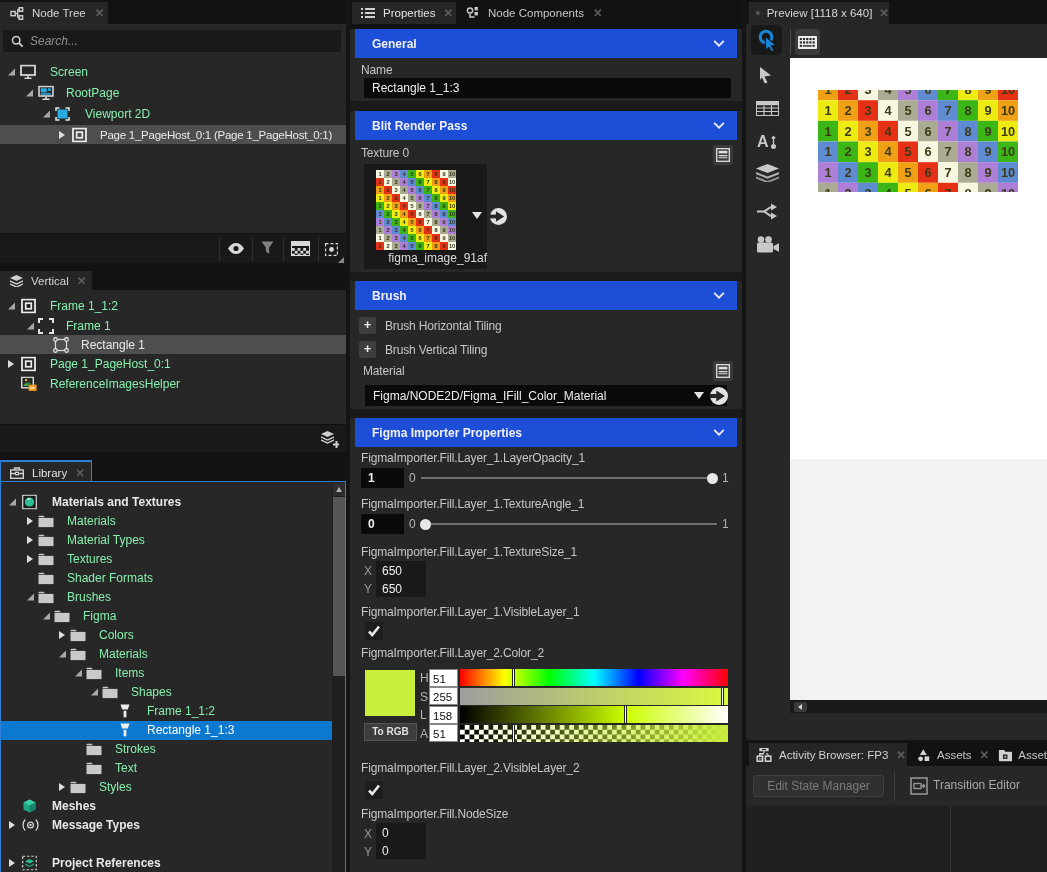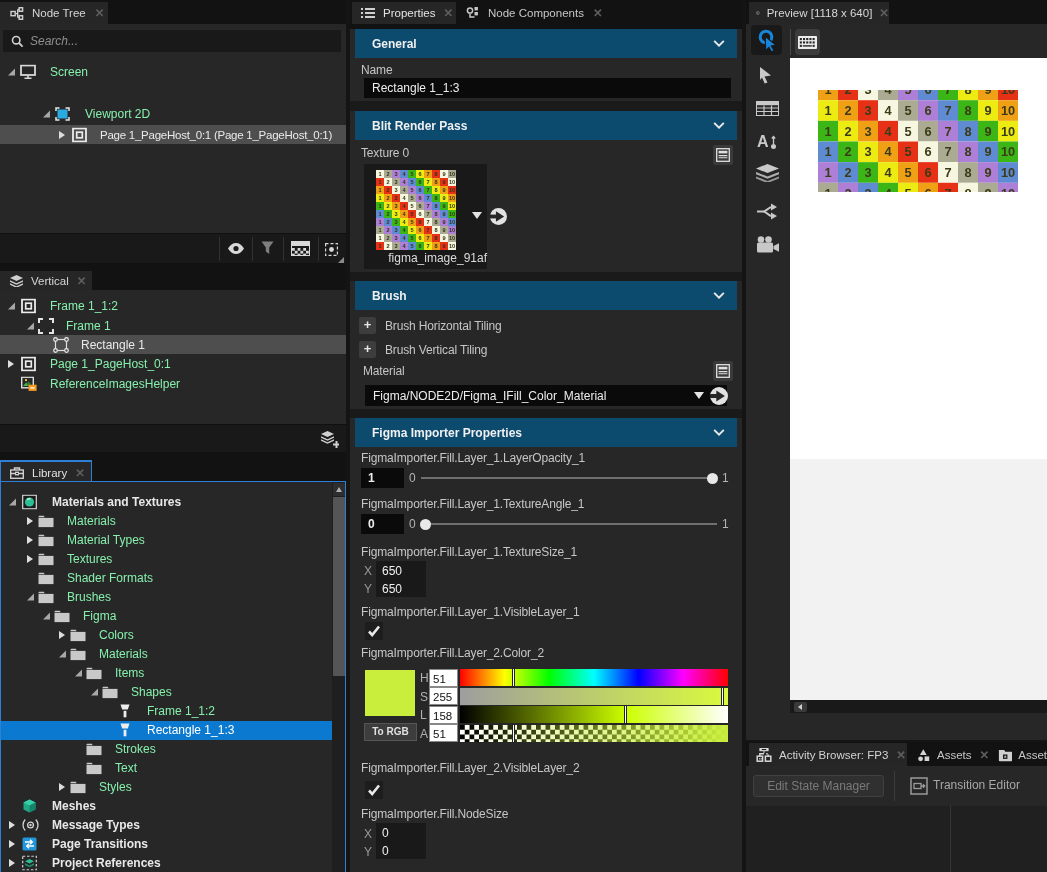--- a/index.html
+++ b/index.html
@@ -14,21 +14,21 @@
 .tabx{color:#5e5e5e;font-size:11px;font-weight:bold;}
 
 .tr{position:absolute;left:0;width:100%;height:19px;}
 .tr>*{position:absolute;top:50%;transform:translateY(-50%);}
 .tr span{white-space:nowrap;color:#86efac;}
 .sel{background:#4e4e4e;}
 .selb{background:#0b79d0;}
 .trie{width:0;height:0;border-left:7px solid transparent;border-bottom:7px solid #a8a8a8;}
 .tric{width:0;height:0;border-top:4.5px solid transparent;border-bottom:4.5px solid transparent;border-left:6px solid #dedede;}
 
-.hdr{position:absolute;left:355px;width:382px;height:29px;background:#0c4a6e;display:flex;align-items:center;}
+.hdr{position:absolute;left:355px;width:382px;height:29px;background:#1d4ed8;display:flex;align-items:center;}
 .hdr b{margin-left:17px;font-size:12px;color:#f0f0f0;}
 .chev{position:absolute;right:12px;top:11px;width:12px;height:7px;}
 .lbl{position:absolute;left:361px;color:#c6c6c6;white-space:nowrap;letter-spacing:-0.15px;}
 .inp{position:absolute;background:#0a0a0a;color:#ededed;display:flex;align-items:center;}
 .ibtn{position:absolute;width:20px;height:20px;background:#3a3a3a;border-radius:2px;}
 .plus{position:absolute;left:359px;width:17px;height:17px;background:#3d3d3d;border-radius:2px;color:#e8e8e8;font-weight:bold;font-size:13px;text-align:center;line-height:16px;}
 .cb{position:absolute;left:365px;width:18px;height:18px;background:#1d1d1d;}
 .dot{position:absolute;width:11px;height:11px;border-radius:50%;background:#e8e8e8;}
 .track{position:absolute;height:2px;background:#6f6f6f;}
 .snum{position:absolute;color:#b4b4b4;}
@@ -74,20 +74,33 @@
   <div class="tr" style="top:9px;height:21px;">
     <s class="trie" style="left:8px;"></s>
     <svg style="left:20px;" width="16" height="15" viewBox="0 0 16 15">
           <g stroke="#d8d8d8" fill="none">
             <rect x="1" y="1" width="14" height="9.5" stroke-width="1.8"></rect>
             <path d="M8 11v2.2M4.5 13.7h7" stroke-width="1.6"></path>
           </g>
         </svg>
     <span style="left:50px;font-size:12px;">Screen</span>
   </div>
+  <div class="tr" style="top:30px;height:21px;">
+    <s class="trie" style="left:26px;"></s>
+    <svg style="left:38px;" width="16" height="15" viewBox="0 0 16 15">
+          <g stroke="#d8d8d8" fill="none">
+            <rect x="1" y="1" width="14" height="9.5" stroke-width="1.6"></rect>
+            <path d="M8 11v2.2M4.5 13.7h7" stroke-width="1.6"></path>
+          </g>
+          <rect x="2.8" y="2.8" width="6" height="4" fill="#29abe2"></rect>
+          <rect x="10" y="2.8" width="2.8" height="2.6" fill="#29abe2"></rect>
+          <rect x="2.8" y="7.6" width="10" height="1.6" fill="#29abe2"></rect>
+        </svg>
+    <span style="left:66px;font-size:12px;">RootPage</span>
+  </div>
   <div class="tr" style="top:51px;height:21px;">
     <s class="trie" style="left:43px;"></s>
     <svg style="left:55px;" width="15" height="14" viewBox="0 0 15 14">
           <rect x="2.5" y="2.5" width="10" height="9" fill="#29abe2"></rect>
           <g stroke="#e8e8e8" stroke-width="1.5" fill="none">
             <path d="M1 4V1h3.5M10.5 1H14v3M14 10v3h-3.5M4.5 13H1v-3"></path>
           </g>
         </svg>
     <span style="left:85px;font-size:12px;">Viewport 2D</span>
   </div>
@@ -364,31 +377,20 @@
         <s class="tric" style="left:8px;"></s>
         <svg style="left:21px;" width="17" height="13" viewBox="0 0 17 13">
           <g fill="none" stroke="#d2d2d2" stroke-width="1.3">
             <path d="M3.2 1C1.8 2.5 1 4.4 1 6.5s.8 4 2.2 5.5"></path>
             <path d="M13.8 1c1.4 1.5 2.2 3.4 2.2 5.5s-.8 4-2.2 5.5"></path>
             <circle cx="8.5" cy="6.5" r="2.9"></circle>
           </g>
           <circle cx="8.5" cy="6.5" r="1.2" fill="#d2d2d2"></circle>
         </svg>
         <span style="left:51px;font-weight:bold;color:#e8e8e8;">Message Types</span>
-      </div>
-  <div class="tr" style="top:352.9px;">
-        <s class="tric" style="left:8px;"></s>
-        <svg style="left:21px;" width="15" height="14" viewBox="0 0 15 14">
-          <rect x="0.5" y="0.5" width="14" height="13" rx="1.5" fill="#2196d8"></rect>
-          <g stroke="#fff" stroke-width="1.4" fill="none">
-            <path d="M3 5h7M8 2.8L10.3 5 8 7.2"></path>
-            <path d="M12 9H5M7 6.8L4.7 9 7 11.2"></path>
-          </g>
-        </svg>
-        <span style="left:51px;font-weight:bold;color:#e8e8e8;">Page Transitions</span>
       </div>
   <div class="tr" style="top:371.9px;">
         <s class="tric" style="left:8px;"></s>
         <svg style="left:21px;" width="15" height="15" viewBox="0 0 15 15">
           <rect x="0.7" y="0.7" width="13.6" height="13.6" fill="none" stroke="#cfcfcf" stroke-width="1.2" stroke-dasharray="2.5 1.8"></rect>
           <path d="M7.5 3.5l4.5 2.2-4.5 2.2L3 5.7z" fill="#2bbf96"></path>
           <path d="M3 7.8l4.5 2.2 4.5-2.2v1.7l-4.5 2.2L3 9.5z" fill="#1d8f70"></path>
         </svg>
         <span style="left:51px;font-weight:bold;color:#e8e8e8;">Project References</span>
       </div>

